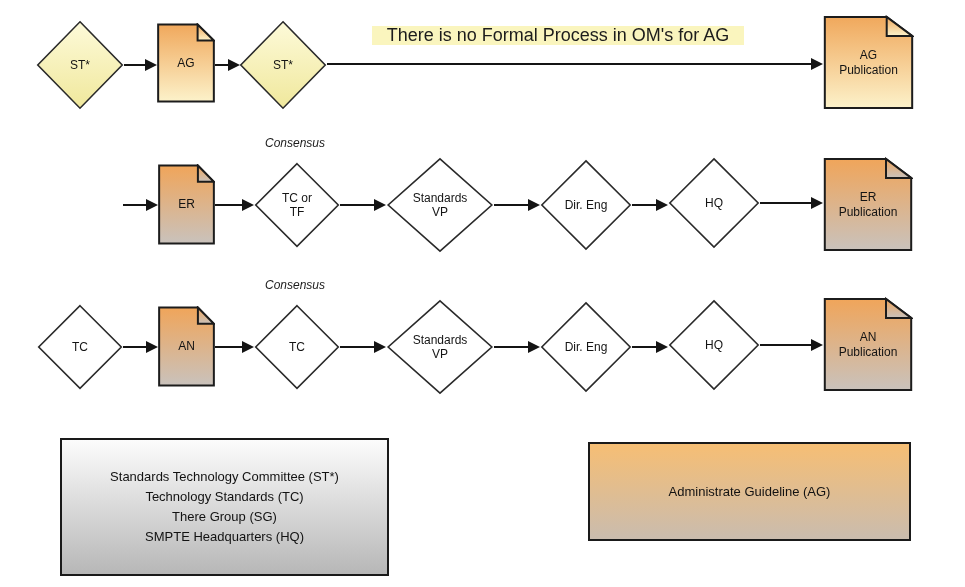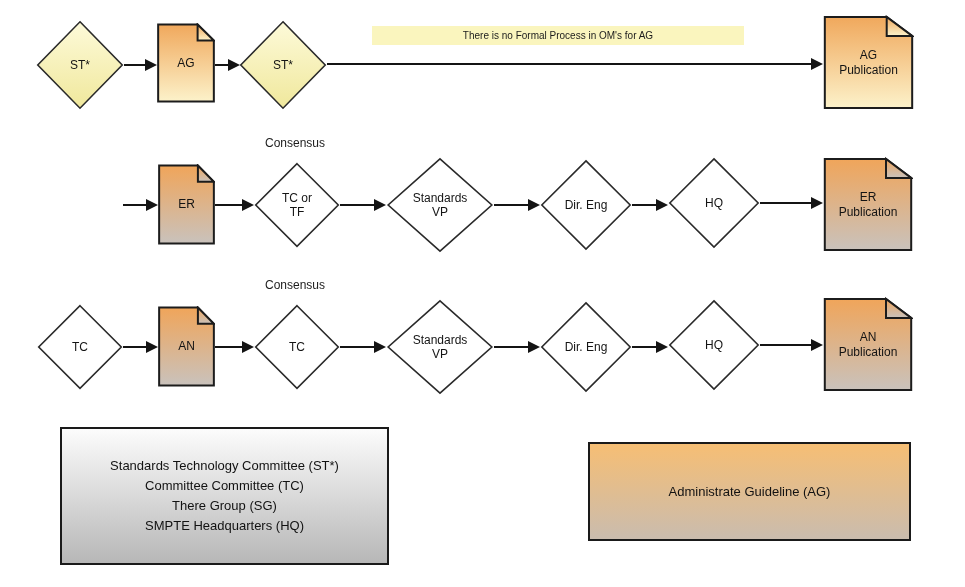--- a/index.html
+++ b/index.html
@@ -12,25 +12,25 @@
   .label{
     position:relative;z-index:2;font-size:12px;line-height:1.2;text-align:center;
     white-space:pre-line;color:#141414;
   }
   .arrow{position:absolute;height:2px;background:#141414;}
   .arrow::after{
     content:"";position:absolute;right:-12px;top:-5px;width:0;height:0;
     border-left:12px solid #141414;border-top:6px solid transparent;border-bottom:6px solid transparent;
   }
   .banner{
-    position:absolute;background:#faf5be;font-size:10px;line-height:19px;
+    position:absolute;background:#faf5be;font-size:18px;line-height:19px;
     text-align:center;color:#1c1c1c;
   }
   .float-label{
-    position:absolute;font-size:12px;color:#1c1c1c;text-align:center;
+    position:absolute;font-size:12px;color:#1c1c1c;text-align:center;font-style:italic;
   }
   .legend{
     position:absolute;border:2px solid #1a1a1a;text-align:center;
     display:flex;flex-direction:column;justify-content:center;
   }
   .legend-committees{background:linear-gradient(180deg,#fcfcfc 0%,#b7b7b7 100%);}
   .legend-documents{background:linear-gradient(180deg,#f6be74 0%,#cabcae 100%);}
   .legend-line{font-size:13px;line-height:20px;color:#121212;}
 </style>
 </head>
@@ -216,23 +216,23 @@
 
   <div class="node" style="left:823px;top:297px;width:90px;height:95px">
     <svg class="shape" viewBox="0 0 100 100" preserveAspectRatio="none">
       <path d="M2 2 H70 L98 22 V98 H2 Z" fill="url(#gOG)" stroke="#1c1c1c" stroke-width="2" vector-effect="non-scaling-stroke"></path>
       <path d="M70 2 L70 22 L98 22 Z" fill="url(#gOG)" stroke="#1c1c1c" stroke-width="2" vector-effect="non-scaling-stroke"></path>
     </svg>
     <span class="label">AN
 Publication</span>
   </div>
 
-  <div class="legend legend-committees" style="left:60px;top:427px;width:325px;height:134px">
+  <div class="legend legend-committees" style="left:60px;top:438px;width:325px;height:134px">
     <div class="legend-line">Standards Technology Committee (ST*)</div>
-    <div class="legend-line">Committee Committee (TC)</div>
+    <div class="legend-line">Technology Standards (TC)</div>
     <div class="legend-line">There Group (SG)</div>
     <div class="legend-line">SMPTE Headquarters (HQ)</div>
   </div>
 
   <div class="legend legend-documents" style="left:588px;top:442px;width:319px;height:95px">
     <div class="legend-line">Administrate Guideline (AG)</div>
   </div>
 
 </div>
 

